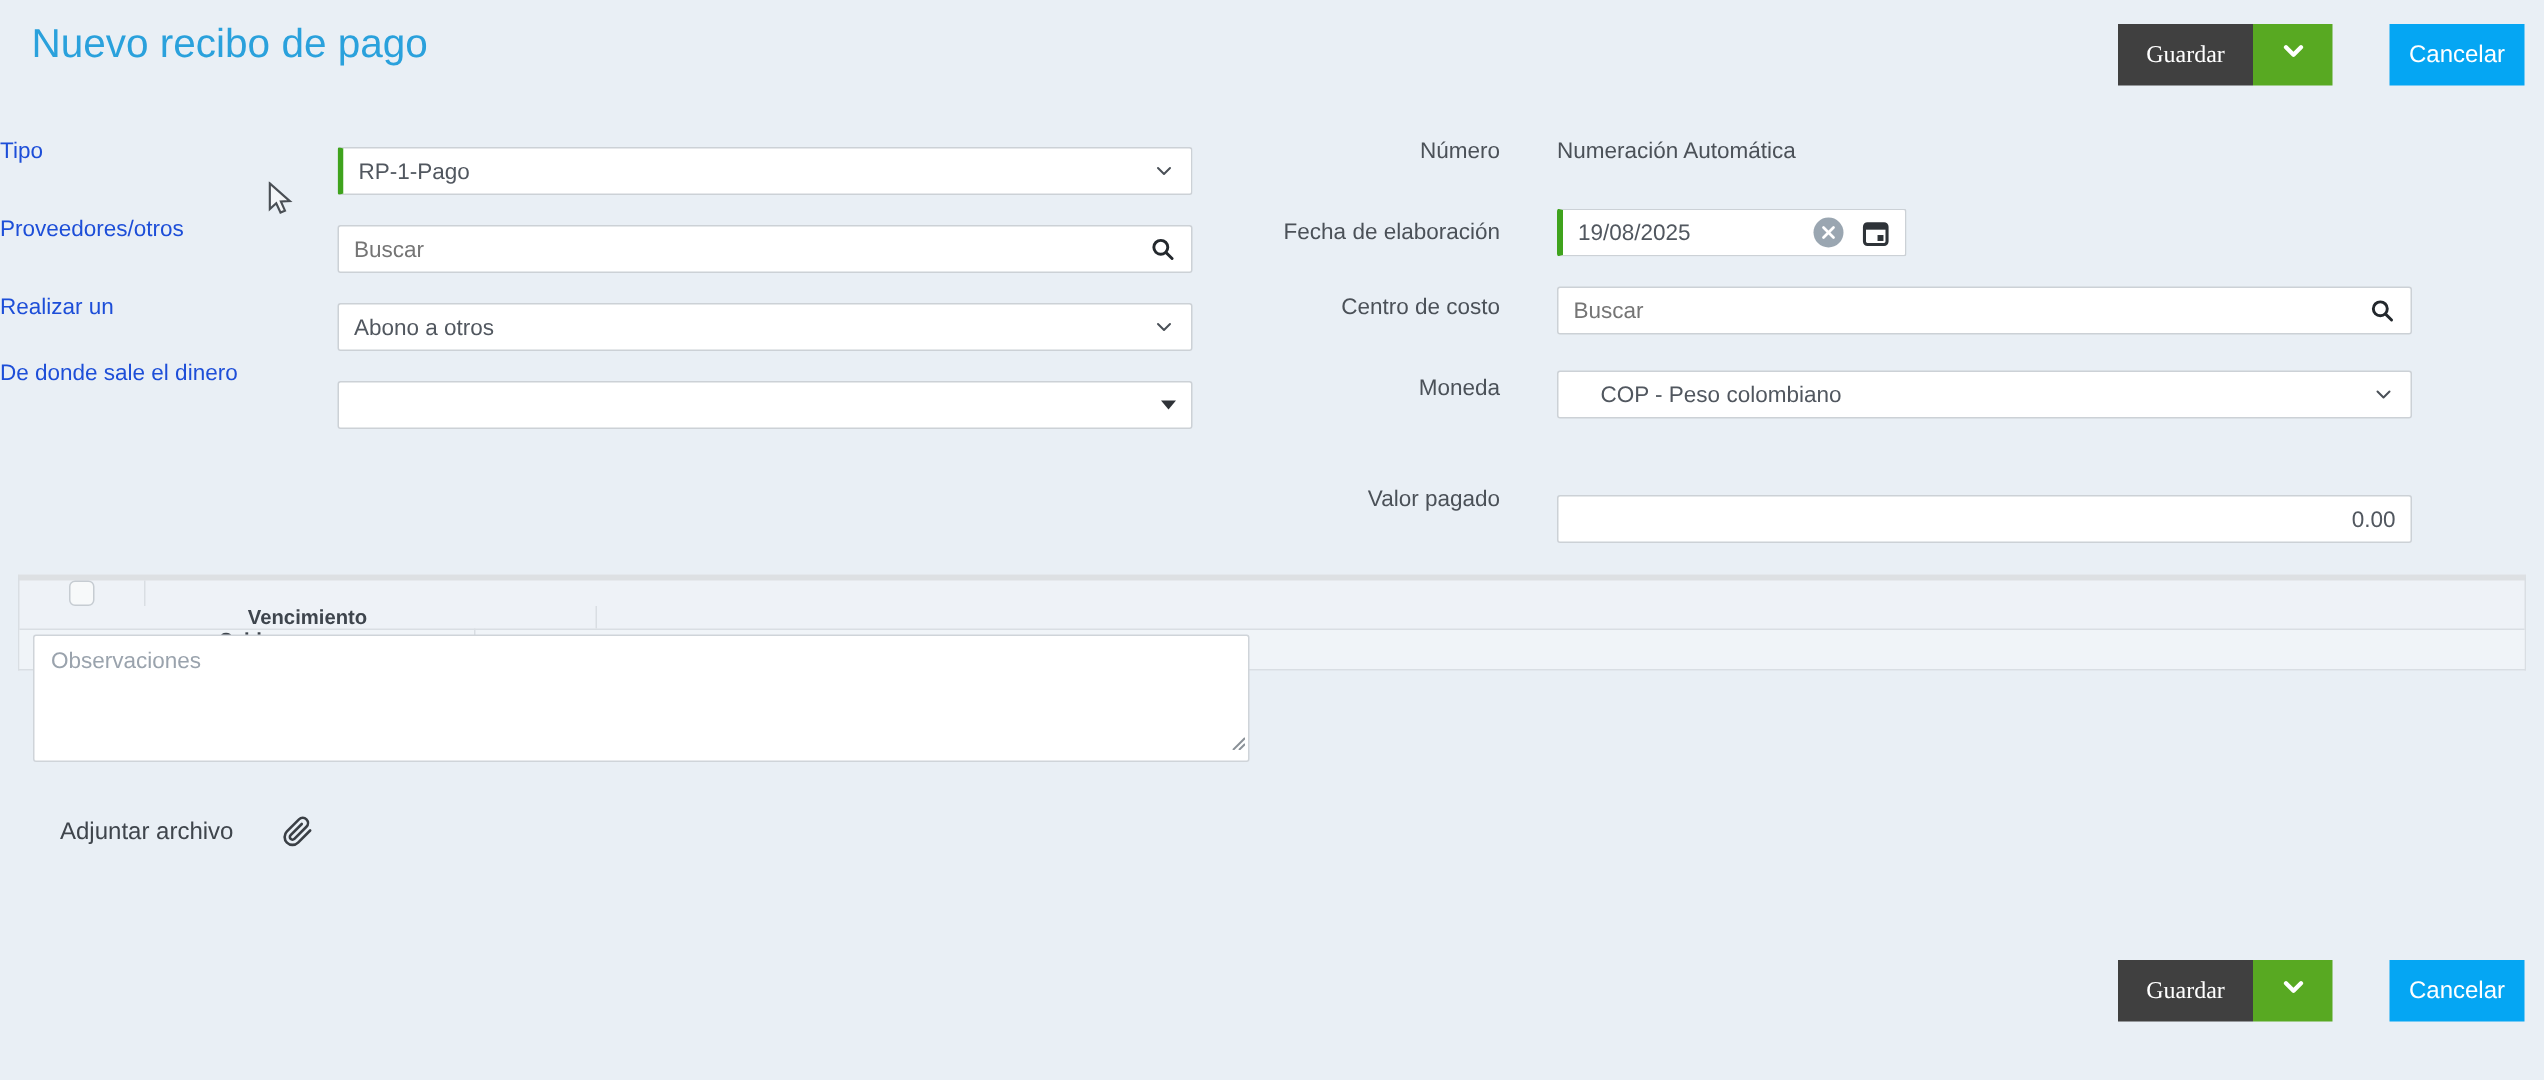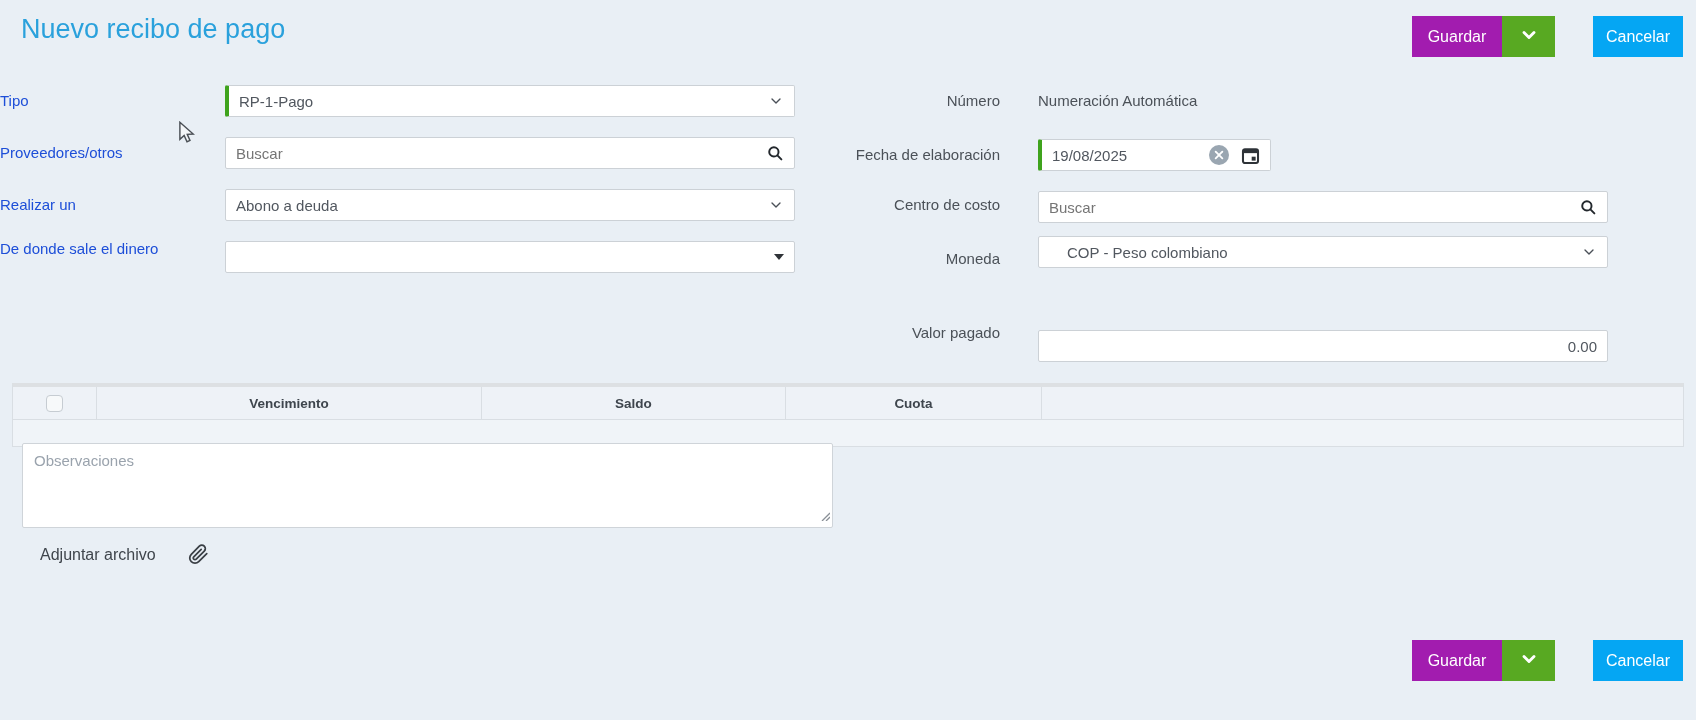--- a/index.html
+++ b/index.html
@@ -11,23 +11,23 @@
     overflow:hidden;
   }
   .page-title {
     position:absolute; left:21px; top:14px;
     font-size:27px; font-weight:400; color:#2aa1dc;text-align:right;
   }
   
   .save-group { position:absolute; left:1412px; display:flex; }
   .save-group.top { top:16px; } .save-group.bottom { top:640px; }
   .btn-save-main {
-    width:90px; height:41px; background:#a21caf; color:#fff;
+    width:90px; height:41px; background:#404040; color:#fff;
     font-size:16px; display:flex; align-items:center; justify-content:center;
-    cursor:pointer; font-family:Liberation Sans, sans-serif;
+    cursor:pointer; font-family:Liberation Serif, serif;
   }
   .btn-save-caret {
     width:53px; height:41px; background:#58a922; display:flex;
     align-items:center; justify-content:center; cursor:pointer;
   }
   .btn-cancel {
     position:absolute; left:1593px; width:90px; height:41px;
     background:#05a6f3; color:#fff; font-size:16px;
     display:flex; align-items:center; justify-content:center; cursor:pointer;
   }
@@ -39,21 +39,21 @@
   }
   .lbl.multi { line-height:19px; padding-top:0px; top:239px; }
   .lbl-r { position:absolute; width:200px; left:800px; text-align:right;
     font-size:15px; color:#4b5158; line-height:32px; }
   .ctrl {
     position:absolute; height:32px; background:#fff;
     border:1px solid #ccd1d6; border-radius:2px;
     display:flex; align-items:center; padding:0 10px;
     font-size:15px; color:#51575f; cursor:pointer;
   }
-  .ctrl-l { left:225px; width:570px; }
+  .ctrl-l { left:225px; width:570px;margin-top:13px; }
   .ctrl-r { left:1038px; width:570px; }
   .accent { border-left:4px solid #3fa31d; }
   .grow { flex:1; }
   .chev svg, .mag svg { display:block; }
   .tri {
     width:0; height:0; margin-left:auto;
     border-left:5px solid transparent; border-right:5px solid transparent;
     border-top:6px solid #2f3338;
   }
   .static-value {
@@ -68,36 +68,36 @@
     width:20px; height:20px; border-radius:50%; background:#9aa6b1;
     display:flex; align-items:center; justify-content:center;
     margin-left:auto; cursor:pointer; flex:none;
   }
   .cal-ic { margin-left:12px; cursor:pointer; flex:none; display:flex; }
   
   .pay-table {
     position:absolute; left:12px; top:383px; width:1672px;
     border:1px solid #d9dee3; border-top:4px solid #dde0e3; background:#eef2f7;
   }
-  .thead { display:flex; height:33px; border-bottom:1px solid #d9dee3; }
+  .thead { display:flex; height:33px; border-bottom:1px solid #d9dee3;flex-direction:column; }
   .th {
     display:flex; align-items:center; justify-content:center;
     font-size:13.5px; font-weight:bold; color:#3e454d;
     border-right:1px solid #d9dee3; height:100%;
   }
   .th:last-child { border-right:none; }
   .th.c0 { width:84px; } .th.c1 { width:385px; } .th.c2 { width:256px; }
   .th.c3 { width:304px; } .th.c4 { flex:1; }
   .tbody-strip { height:26px; background:#f0f4f8; }
   .chk {
     width:17px; height:17px; border:1px solid #c6ccd2; border-radius:4px;
     background:#f7f9fa; cursor:pointer;
   }
   
-  .obs-wrap { position:absolute; left:22px; top:443px; width:811px; height:85px; }
+  .obs-wrap { position:absolute; left:22px; top:423px; width:811px; height:85px; }
   textarea.obs {
     width:100%; height:100%; border:1px solid #cfd4d9; border-radius:2px;
     background:#fff; resize:none; outline:none;
     font-family:inherit; font-size:15px; color:#51575f; padding:8px 11px;
   }
   textarea.obs::placeholder { color:#9aa3ad; }
   .resize-handle { position:absolute; right:3px; bottom:3px; pointer-events:none; }
   .attach-row {
     position:absolute; left:40px; top:544px; display:flex; align-items:center;
     font-size:16px; color:#3f454c; cursor:pointer;
@@ -140,21 +140,21 @@
   <span class="mag">
     <svg width="18" height="18" viewBox="0 0 24 24" fill="none" stroke="#23282d" stroke-width="2.6" stroke-linecap="round">
         <circle cx="10.5" cy="10.5" r="6.2"></circle>
         <line x1="15.2" y1="15.2" x2="20.5" y2="20.5"></line>
       </svg>
   </span>
 </div>
 
 <div class="lbl" style="top:189px;">Realizar un</div>
 <div class="ctrl ctrl-l" style="top:189px;">
-  <span>Abono a deuda</span>
+  <span>Abono a otros</span>
   <span class="grow"></span>
   <span class="chev">
     <svg width="16" height="16" viewBox="0 0 24 24" fill="none" stroke="#4a5057" stroke-width="2" stroke-linecap="round" stroke-linejoin="round">
         <polyline points="6 9 12 15 18 9"></polyline>
       </svg>
   </span>
 </div>
 
 <div class="lbl multi">De donde sale el dinero</div>
 <div class="ctrl ctrl-l" style="top:241px;">
@@ -188,21 +188,21 @@
   <input class="raw" placeholder="Buscar" style="">
   <span class="mag">
     <svg width="18" height="18" viewBox="0 0 24 24" fill="none" stroke="#23282d" stroke-width="2.6" stroke-linecap="round">
         <circle cx="10.5" cy="10.5" r="6.2"></circle>
         <line x1="15.2" y1="15.2" x2="20.5" y2="20.5"></line>
       </svg>
   </span>
 </div>
 
 <div class="lbl-r" style="top:243px;">Moneda</div>
-<div class="ctrl ctrl-r" style="top:236px;padding-left:28px;">
+<div class="ctrl ctrl-r" style="top:247px;padding-left:28px;">
   <span>COP - Peso colombiano</span>
   <span class="grow"></span>
   <span class="chev">
     <svg width="16" height="16" viewBox="0 0 24 24" fill="none" stroke="#4a5057" stroke-width="2" stroke-linecap="round" stroke-linejoin="round">
         <polyline points="6 9 12 15 18 9"></polyline>
       </svg>
   </span>
 </div>
 
 <div class="lbl-r" style="top:317px;">Valor pagado</div>

